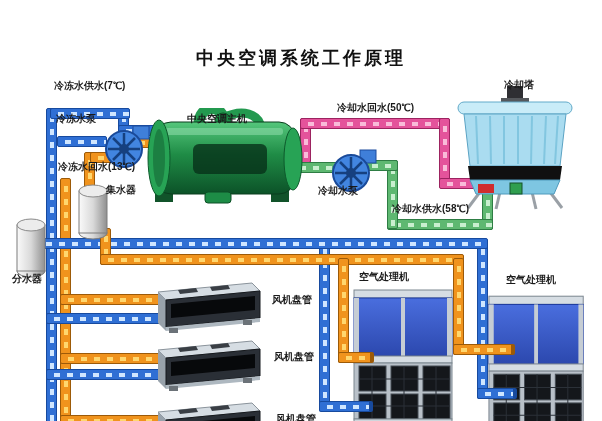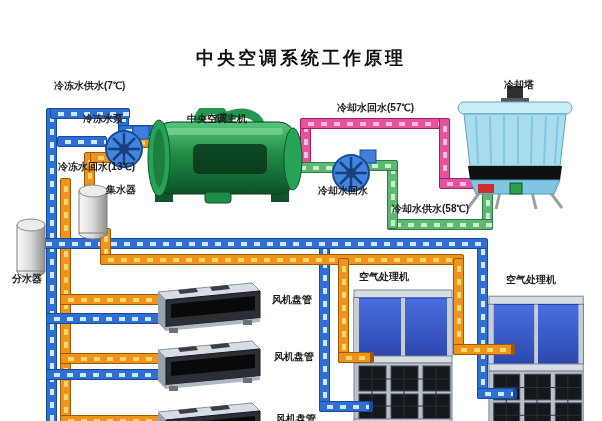--- a/index.html
+++ b/index.html
@@ -284,26 +284,26 @@
       <rect x="80" y="144" width="12" height="7" fill="#8a939b"></rect>
     </svg>
   </div>
 
   <div class="pipe ph c-orange stub" style="left:338px;top:316px;width:36px"></div>
   <div class="pipe ph c-blue stub" style="left:319px;top:365px;width:54px"></div>
   <div class="pipe ph c-orange stub" style="left:453px;top:308px;width:62px"></div>
   <div class="pipe ph c-blue stub" style="left:477px;top:352px;width:40px"></div>
 
   <div class="lbl" style="left:54px;top:45px">冷冻水供水(7℃)</div>
-  <div class="lbl" style="left:83px;top:78px">冷冻水泵</div>
+  <div class="lbl" style="left:56px;top:78px">冷冻水泵</div>
   <div class="lbl" style="left:58px;top:126px">冷冻水回水(13℃)</div>
   <div class="lbl" style="left:187px;top:78px">中央空调主机</div>
-  <div class="lbl" style="left:337px;top:67px">冷却水回水(57℃)</div>
+  <div class="lbl" style="left:337px;top:67px">冷却水回水(50℃)</div>
   <div class="lbl" style="left:504px;top:44px">冷却塔</div>
-  <div class="lbl" style="left:318px;top:150px">冷却水回水</div>
+  <div class="lbl" style="left:318px;top:150px">冷却水泵</div>
   <div class="lbl" style="left:392px;top:168px">冷却水供水(58℃)</div>
   <div class="lbl" style="left:106px;top:149px">集水器</div>
   <div class="lbl" style="left:12px;top:238px">分水器</div>
   <div class="lbl" style="left:272px;top:259px">风机盘管</div>
   <div class="lbl" style="left:274px;top:316px">风机盘管</div>
   <div class="lbl" style="left:276px;top:378px">风机盘管</div>
   <div class="lbl" style="left:359px;top:236px">空气处理机</div>
   <div class="lbl" style="left:506px;top:239px">空气处理机</div>
 
 </div>

